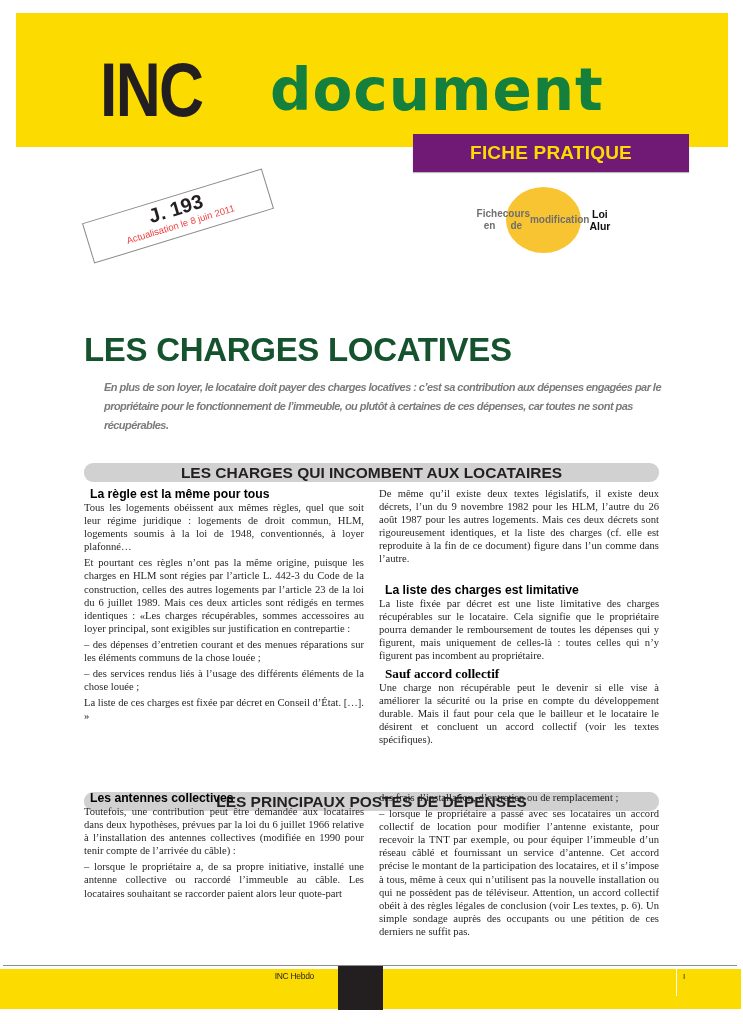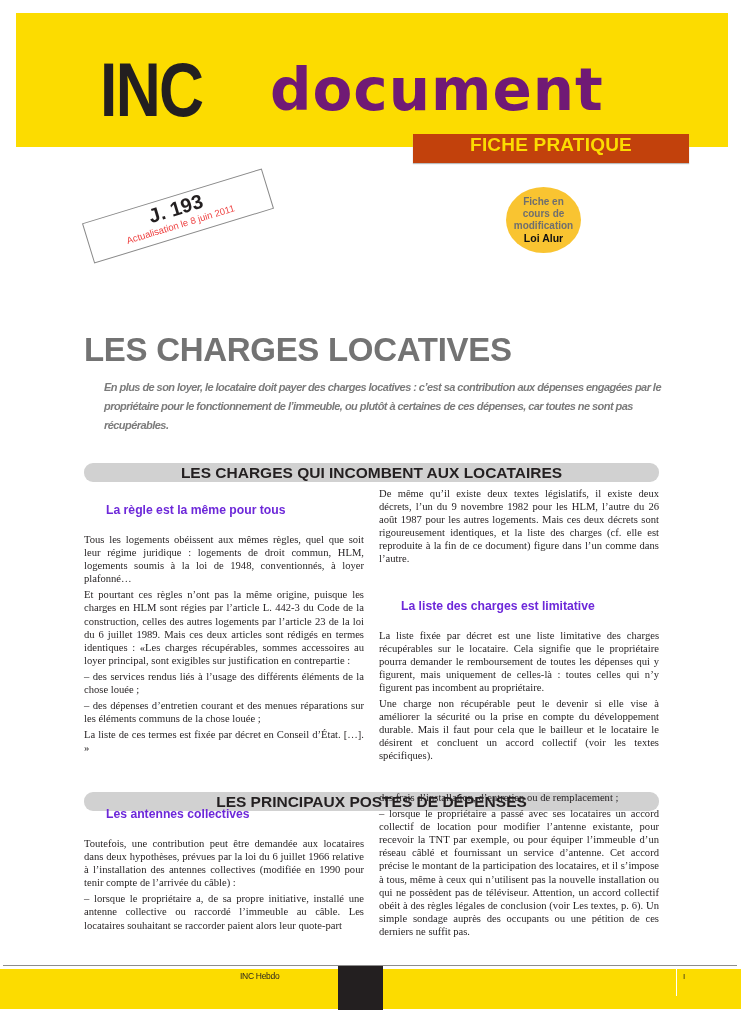--- a/index.html
+++ b/index.html
@@ -6,63 +6,63 @@
   body { width: 743px; height: 1024px; position: relative; background: #ffffff; overflow: hidden;
          font-family: "Liberation Serif", serif; color: #231f20; }
   .abs { position: absolute; }
 
   
   .masthead { left: 16px; top: 13px; width: 712px; height: 134px; background: #fcdc00; }
   .brand-inc { left: 100px; top: 52px; font-family: "Liberation Sans", sans-serif; font-weight: bold;
                font-size: 76px; line-height: 76px; color: #231f20; letter-spacing: -2px;
                transform: scaleX(0.82); transform-origin: left top; }
   .brand-doc { left: 270px; top: 55px; font-family: "DejaVu Sans", sans-serif; font-weight: bold;
-               font-size: 58px; line-height: 70px; color: #701a75; letter-spacing: 1px; }
-  .fiche-bar { left: 413px; top: 134px; width: 276px; height: 29px; background: #c2410c;
-               box-shadow: 0 1px 1px #bbb; display: flex; align-items: flex-start; justify-content: center; }
+               font-size: 58px; line-height: 70px; color: #15803d; letter-spacing: 1px; }
+  .fiche-bar { left: 413px; top: 134px; width: 276px; height: 38px; background: #701a75;
+               box-shadow: 0 1px 1px #bbb; display: flex; align-items: center; justify-content: center; }
   .fiche-bar span { font-family: "Liberation Sans", sans-serif; font-weight: bold; font-size: 19px;
                     color: #fcdc00; letter-spacing: 0.2px; }
 
   
   .stamp { left: 84px; top: 195px; width: 186px; height: 40px; border: 1px solid #8a8a8a; background: #fff;
            transform: rotate(-17deg); transform-origin: center; text-align: center; }
   .stamp .num { font-family: "Liberation Sans", sans-serif; font-weight: bold; font-size: 20px; line-height: 22px;
                 color: #231f20; margin-top: 1px; }
   .stamp .date { font-family: "Liberation Sans", sans-serif; font-size: 9.5px; line-height: 12px; color: #ee4040; }
 
   
   .badge { left: 506px; top: 187px; width: 75px; height: 66px; border-radius: 50%; background: #f9c431;
-           display: flex; flex-direction: column; align-items: center; justify-content: center; text-align: center;
+           display: flex; flex-direction: row; align-items: center; justify-content: center; text-align: center;
            font-family: "Liberation Sans", sans-serif; font-size: 10px; line-height: 12px; font-weight: bold; }
   .badge .g { color: #6f6f6f; }
   .badge .k { color: #111; font-size: 10.5px; }
 
   
   .title { left: 84px; top: 330px; font-family: "Liberation Sans", sans-serif; font-weight: bold;
-           font-size: 33px; line-height: 40px; color: #737373; letter-spacing: -0.3px; }
+           font-size: 33px; line-height: 40px; color: #14532d; letter-spacing: -0.3px; }
   .lead { left: 104px; top: 378px; width: 560px; font-family: "Liberation Sans", sans-serif; font-weight: bold;
           font-style: italic; font-size: 11px; line-height: 19px; color: #7b7b7b; letter-spacing: -0.55px; }
 
   
   .sec-bar { left: 84px; width: 575px; height: 19px; background: #d1d1d1; text-align: center;
              font-family: "Liberation Sans", sans-serif; font-weight: bold; font-size: 15.5px; line-height: 20px;
              color: #231f20; border-radius: 9px; }
 
   
   .col { width: 280px; font-size: 10.6px; line-height: 13.1px; color: #231f20; text-align: justify; }
   .col p { margin: 0 0 3px 0; }
-  .col h3 { margin: 16px; font-family: "Liberation Sans", sans-serif; font-weight: bold; font-size: 12.2px;
-            line-height: 14px; color: #6d28d9; padding-left: 6px; }
+  .col h3 { margin: 0; font-family: "Liberation Sans", sans-serif; font-weight: bold; font-size: 12.2px;
+            line-height: 14px; color: #000000; padding-left: 6px; }
   .col h3.serif { font-family: "Liberation Serif", serif; font-size: 13.2px; line-height: 15px; }
   .spacer { height: 14px; }
 
   
   .footer-rule { left: 3px; top: 965px; width: 734px; height: 1px; background: #8d8d8d; }
   .footer-band { left: 0; top: 969px; width: 741px; height: 40px; background: #fcdc00; }
-  .footer-label { left: 240px; top: 971px; width: 90px; font-family: "Liberation Sans", sans-serif;
+  .footer-label { left: 224px; top: 971px; width: 90px; text-align: right; font-family: "Liberation Sans", sans-serif;
                   font-size: 8.5px; color: #231f20; letter-spacing: -0.3px; }
   .footer-block { left: 338px; top: 966px; width: 45px; height: 44px; background: #231f20; }
   .footer-divider { left: 676px; top: 969px; width: 1px; height: 27px; background: #ffffff; }
   .footer-page { left: 683px; top: 972px; font-family: "Liberation Sans", sans-serif; font-size: 8px; color: #231f20; }
 </style>
 </head>
 <body>
 
 <div class="abs masthead"></div>
 <div class="abs brand-inc">INC</div>
@@ -85,30 +85,31 @@
 
 <h1 class="abs title" style="margin:0">LES CHARGES LOCATIVES</h1>
 <div class="abs lead">En plus de son loyer, le locataire doit payer des charges locatives : c’est sa contribution aux dépenses engagées par le propriétaire pour le fonctionnement de l’immeuble, ou plutôt à certaines de ces dépenses, car toutes ne sont pas récupérables.</div>
 
 <div class="abs sec-bar" style="top:463px">LES CHARGES QUI INCOMBENT AUX LOCATAIRES</div>
 
 <div class="abs col" style="left:84px; top:487px;">
   <h3>La règle est la même pour tous</h3>
   <p>Tous les logements obéissent aux mêmes règles, quel que soit leur régime juridique : logements de droit commun, HLM, logements soumis à la loi de 1948, conventionnés, à loyer plafonné…</p>
   <p>Et pourtant ces règles n’ont pas la même origine, puisque les charges en HLM sont régies par l’article L. 442-3 du Code de la construction, celles des autres logements par l’article 23 de la loi du 6 juillet 1989. Mais ces deux articles sont rédigés en termes identiques : «Les charges récupérables, sommes accessoires au loyer principal, sont exigibles sur justification en contrepartie :</p>
+  <p>– des dépenses d’entretien courant et des menues réparations sur les éléments communs de la chose louée ;</p>
   <p>– des services rendus liés à l’usage des différents éléments de la chose louée ;</p>
-  <p>– des dépenses d’entretien courant et des menues réparations sur les éléments communs de la chose louée ;</p>
-  <p>La liste de ces termes est fixée par décret en Conseil d’État. […]. »</p>
+  <p>La liste de ces charges est fixée par décret en Conseil d’État. […]. »</p>
 </div>
 
 <div class="abs col" style="left:379px; top:487px;">
   <p>De même qu’il existe deux textes législatifs, il existe deux décrets, l’un du 9 novembre 1982 pour les HLM, l’autre du 26 août 1987 pour les autres logements. Mais ces deux décrets sont rigoureusement identiques, et la liste des charges (cf. elle est reproduite à la fin de ce document) figure dans l’un comme dans l’autre.</p>
   <div class="spacer"></div>
   <h3>La liste des charges est limitative</h3>
   <p>La liste fixée par décret est une liste limitative des charges récupérables sur le locataire. Cela signifie que le propriétaire pourra demander le remboursement de toutes les dépenses qui y figurent, mais uniquement de celles-là : toutes celles qui n’y figurent pas incombent au propriétaire.</p>
+  <h3 class="serif" style="margin-top:4px">Sauf accord collectif</h3>
   <p>Une charge non récupérable peut le devenir si elle vise à améliorer la sécurité ou la prise en compte du développement durable. Mais il faut pour cela que le bailleur et le locataire le désirent et concluent un accord collectif (voir les textes spécifiques).</p>
 </div>
 
 <div class="abs sec-bar" style="top:792px">LES PRINCIPAUX POSTES DE DÉPENSES</div>
 
 <div class="abs col" style="left:84px; top:791px;">
   <h3>Les antennes collectives</h3>
   <p>Toutefois, une contribution peut être demandée aux locataires dans deux hypothèses, prévues par la loi du 6 juillet 1966 relative à l’installation des antennes collectives (modifiée en 1990 pour tenir compte de l’arrivée du câble) :</p>
   <p>– lorsque le propriétaire a, de sa propre initiative, installé une antenne collective ou raccordé l’immeuble au câble. Les locataires souhaitant se raccorder paient alors leur quote-part</p>
 </div>

